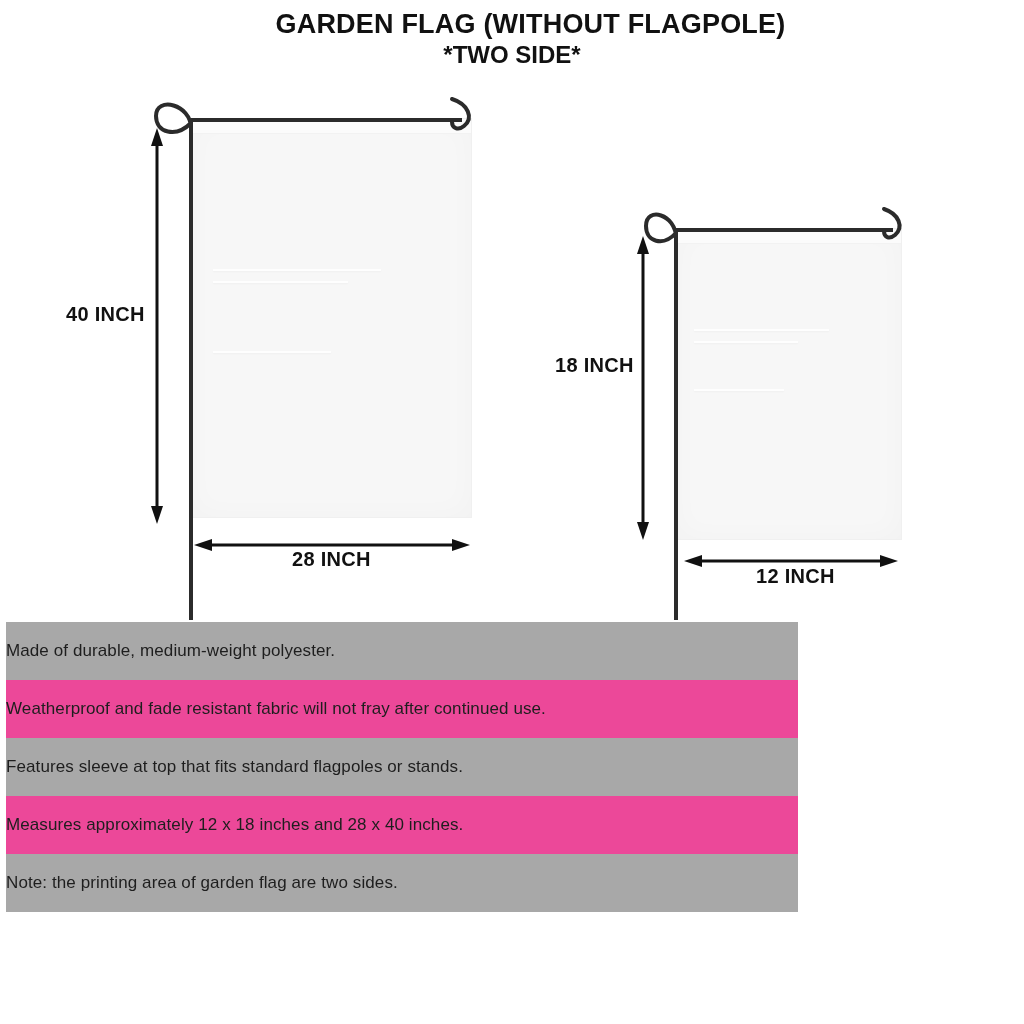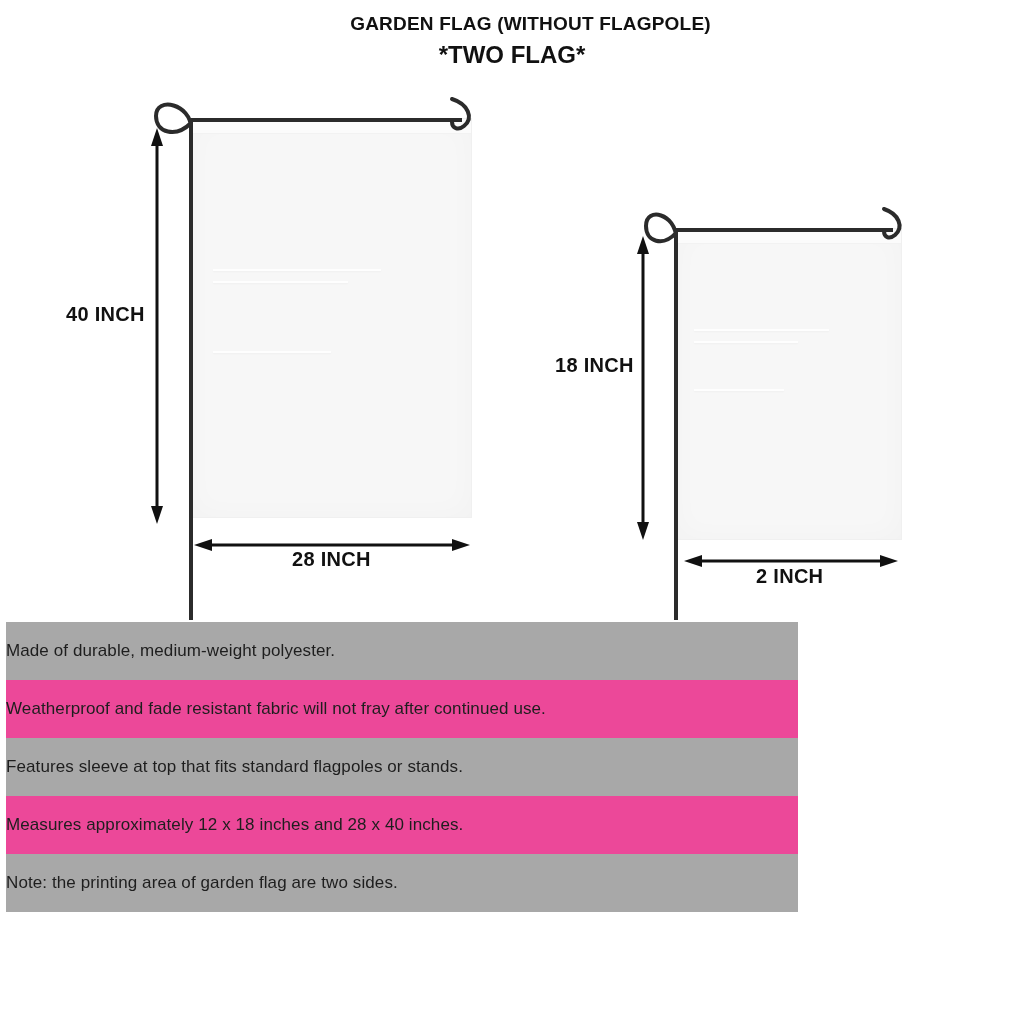--- a/index.html
+++ b/index.html
@@ -18,21 +18,21 @@
 
   
   .title-block {
     position: absolute;
     top: 8px;
     left: 0;
     width: 1024px;
     text-align: center;
   }
   .title-line1 {
-    font-size: 19px;
+    font-size: 27px;
     font-weight: bold;
     letter-spacing: 0.2px;
     line-height: 32px;
     color: #111111;
     padding-left: 37px;
   }
   .title-line2 {
     font-size: 24px;
     font-weight: bold;
     line-height: 30px;
@@ -118,21 +118,21 @@
     letter-spacing: 0.1px;
   }
   .feature-row.shaded { background: #a8a8a8; }
   .feature-row.plain  { background: #ec4899; }
 </style>
 </head>
 <body>
 
 <div class="title-block">
   <div class="title-line1">GARDEN FLAG (WITHOUT FLAGPOLE)</div>
-  <div class="title-line2">*TWO FLAG*</div>
+  <div class="title-line2">*TWO SIDE*</div>
 </div>
 
 <div class="diagram">
 
   <div class="flag flag-large">
     <div class="sleeve"></div>
     <div class="fold" style="top:150px;"></div>
     <div class="fold" style="top:162px;width:48%;"></div>
     <div class="fold" style="top:232px;width:42%;"></div>
   </div>
@@ -172,21 +172,21 @@
     <polygon points="643,540 637,522 649,522" fill="#111111"></polygon>
 
     <line x1="692" y1="561" x2="890" y2="561" stroke="#111111" stroke-width="3"></line>
     <polygon points="684,561 702,555 702,567" fill="#111111"></polygon>
     <polygon points="898,561 880,555 880,567" fill="#111111"></polygon>
   </svg>
 
   <div class="dim-label dim-h-40">40 INCH</div>
   <div class="dim-label dim-w-28">28 INCH</div>
   <div class="dim-label dim-h-18">18 INCH</div>
-  <div class="dim-label dim-w-12">2 INCH</div>
+  <div class="dim-label dim-w-12">12 INCH</div>
 </div>
 
 <div class="features">
   <div class="feature-row shaded">
     <span>Made of durable, medium-weight polyester.</span>
   </div>
   <div class="feature-row plain">
     <span>Weatherproof and fade resistant fabric will not fray after continued use.</span>
   </div>
   <div class="feature-row shaded">

